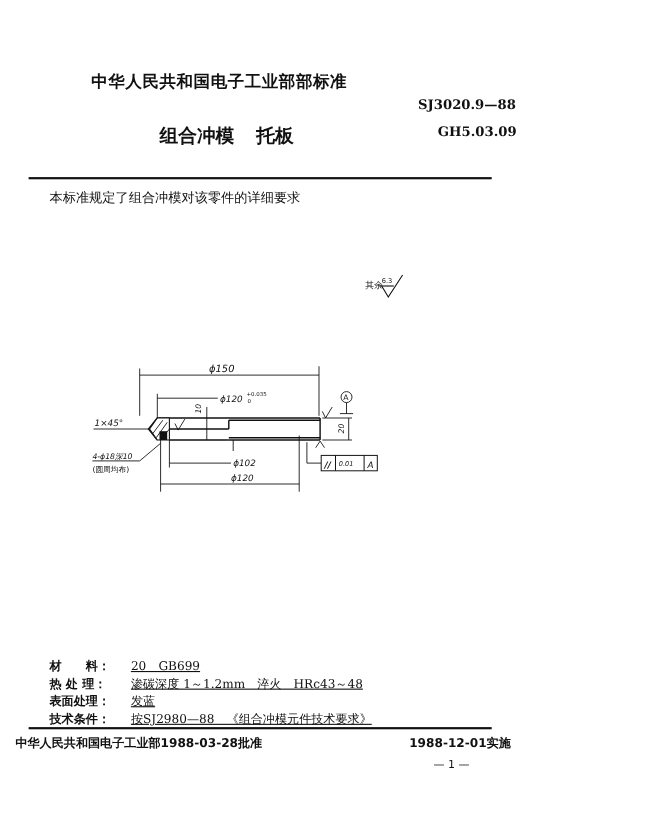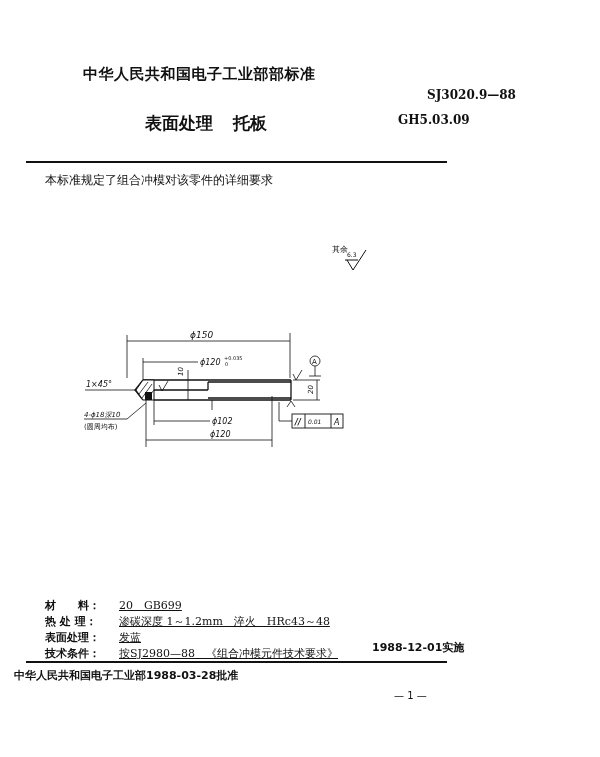--- a/index.html
+++ b/index.html
@@ -1,42 +1,42 @@
 <!DOCTYPE html>
 <html><head>
 <meta charset="utf-8">
 <style>
   html, body { margin: 0; padding: 0; background: #ffffff; }
   body { width: 600px; height: 757px; position: relative; overflow: hidden;
          font-family: "DejaVu Sans", sans-serif; color: #111; }
   .abs { position: absolute; white-space: nowrap; }
   .org { left: 83px; top: 65px; font-size: 15px; font-weight: bold; letter-spacing: 0.5px; }
-  .code1 { left: 380px; top: 88px; font-size: 12px; font-family: "DejaVu Serif", serif; font-weight: bold; margin-left: 47px; }
+  .code1 { left: 380px; top: 88px; font-size: 12px; font-family: "DejaVu Serif", serif; font-weight: bold; }
   .title { left: 145px; top: 112px; font-size: 17px; font-weight: bold; }
   .title .gap { display: inline-block; width: 20px; }
   .code2 { left: 374px; top: 113px; font-size: 12px; font-family: "DejaVu Serif", serif; font-weight: bold; margin-left: 24px; }
   .rule-top { position: absolute; left: 26px; top: 161px; width: 421px; height: 2px; background: #111; }
   .scope { left: 45px; top: 172px; font-size: 12px; }
-  .rough-rest { left: 332px; top: 244px; font-size: 8px; text-align: center; }
+  .rough-rest { left: 332px; top: 254px; font-size: 8px; text-align: center; }
   .drawing { position: absolute; left: 0; top: 0; }
   .spec { left: 45px; font-size: 11px; }
   .spec .k { font-weight: bold; display: inline-block; width: 74px; }
   .spec .v { font-family: "DejaVu Serif", serif; text-decoration: underline; }
   .rule-bot { position: absolute; left: 26px; top: 661px; width: 421px; height: 2px; background: #111; }
   .approved { left: 14px; top: 668px; font-size: 11px; font-weight: bold; }
-  .effective { left: 372px; top: 640px; font-size: 11px; font-weight: bold; }
+  .effective { left: 372px; top: 668px; font-size: 11px; font-weight: bold; }
   .pageno { left: 394px; top: 690px; font-size: 10px; }
 </style>
 </head>
 <body>
 
 <div class="abs org">中华人民共和国电子工业部部标准</div>
 <div class="abs code1">SJ3020.9—88</div>
 <div class="abs title">
-  <span>表面处理</span><span class="gap"></span><span>托板</span>
+  <span>组合冲模</span><span class="gap"></span><span>托板</span>
 </div>
 <div class="abs code2">GH5.03.09</div>
 <div class="rule-top"></div>
 
 <div class="abs scope">本标准规定了组合冲模对该零件的详细要求</div>
 
 <div class="abs rough-rest">
   <span>其余</span>
 </div>
 

